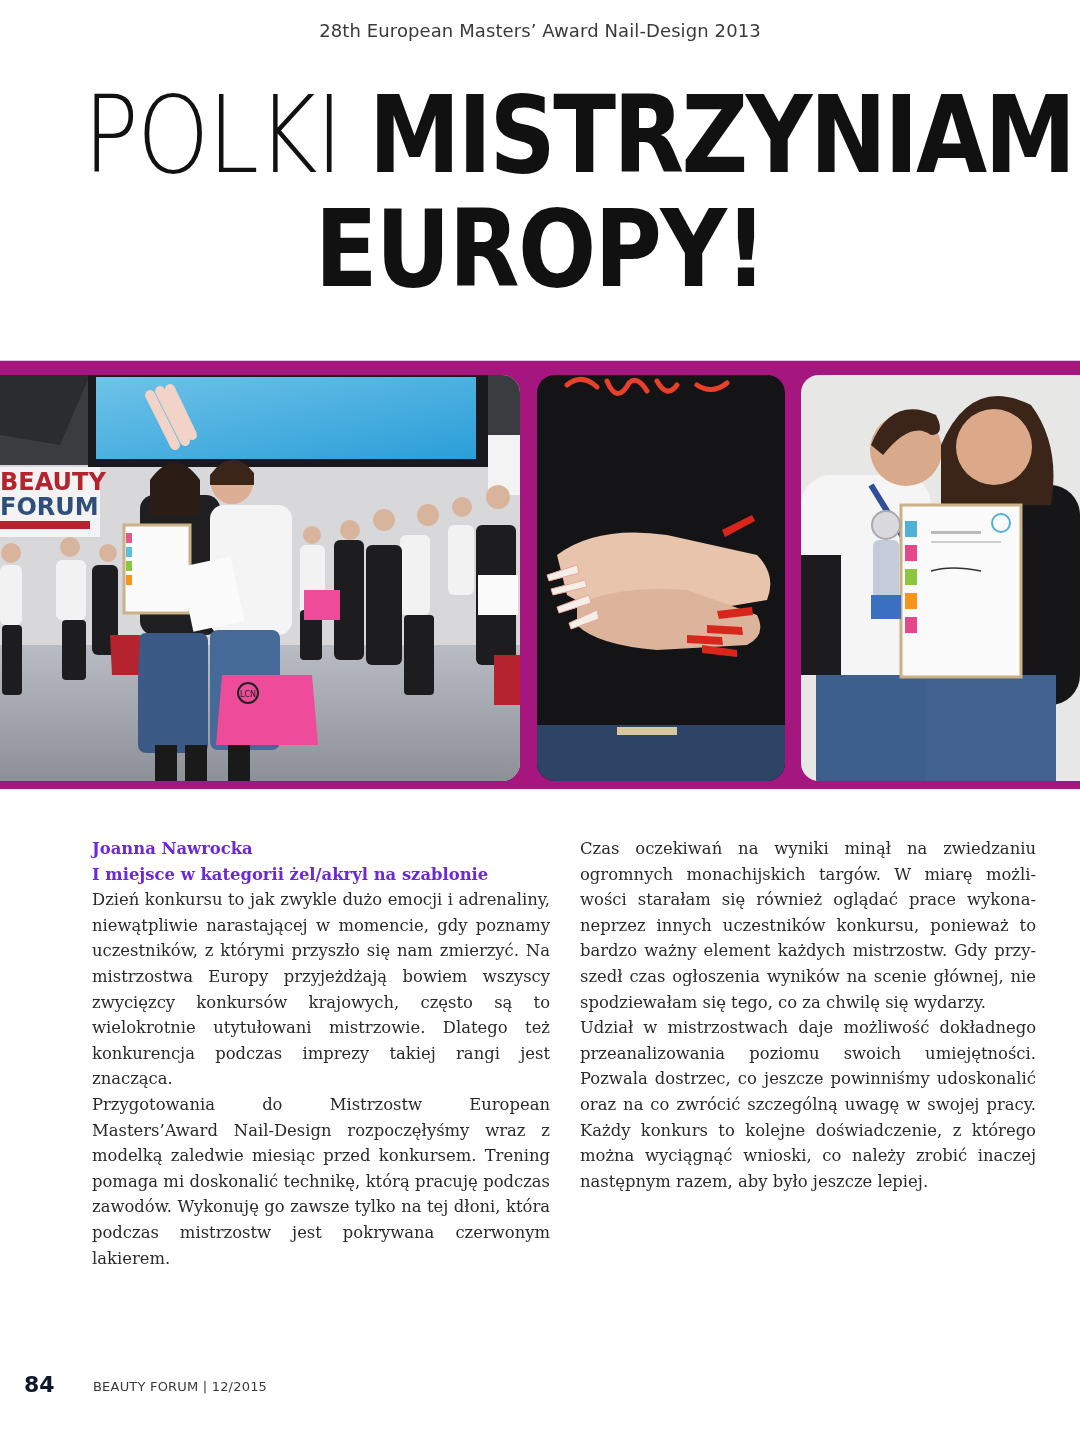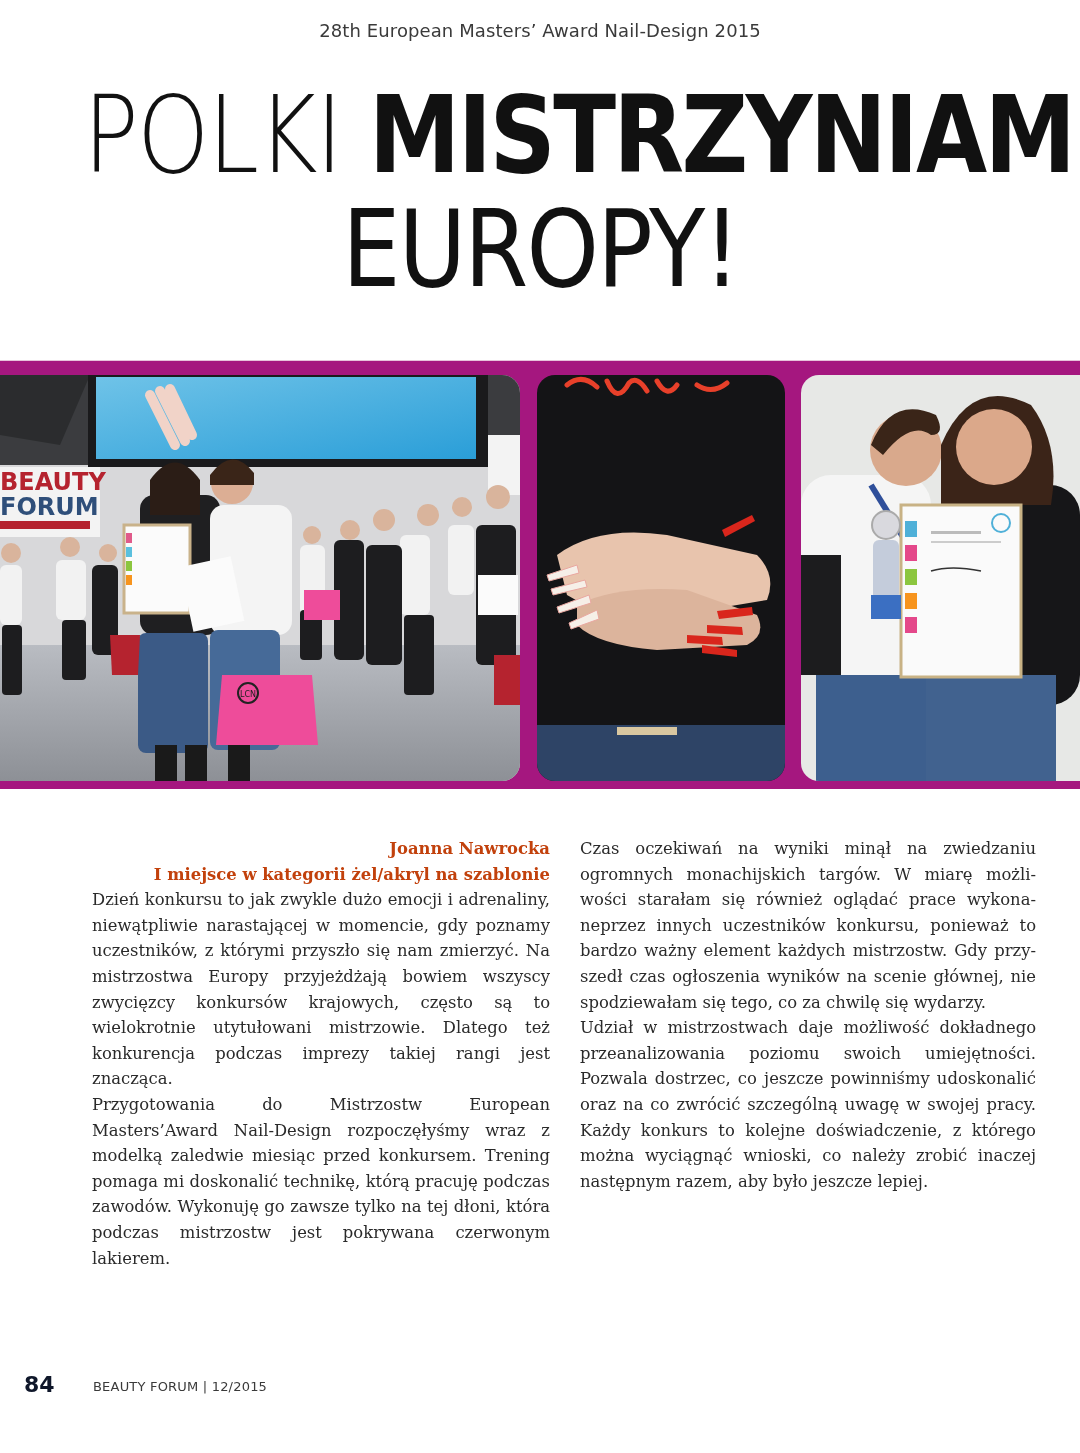--- a/index.html
+++ b/index.html
@@ -5,44 +5,44 @@
   html, body { margin: 0; padding: 0; background: #ffffff; }
   body { width: 1080px; height: 1453px; position: relative; overflow: hidden; font-family: "DejaVu Sans", sans-serif; color: #1a1a1a; }
 
   .kicker { position: absolute; top: 20px; left: 0; width: 1080px; text-align: center;
     font-family: "DejaVu Sans", sans-serif; font-size: 18px; color: #3a3a3a; letter-spacing: 0.1px; }
 
   .title { position: absolute; left: 0; width: 1080px; text-align: center; color: #111; line-height: 1; white-space: nowrap; }
   .title-line1 { top: 82px; font-size: 107px; letter-spacing: -1px; }
   .title-line1 .light { font-family: "DejaVu Sans", sans-serif; font-weight: 200; font-stretch: condensed; letter-spacing: -2px; }
   .title-line1 .bold { font-family: "DejaVu Sans", sans-serif; font-weight: bold; letter-spacing: -3px; }
-  .title-line2 { top: 196px; font-size: 107px; font-weight: normal; letter-spacing: -2px; font-family: "DejaVu Sans", sans-serif; }
+  .title-line2 { top: 196px; font-size: 107px; font-weight: bold; letter-spacing: -2px; font-family: "DejaVu Sans", sans-serif; }
   .thin { display: inline-block; transform: scaleX(0.86); transform-origin: center; }
 
   .photo-strip { position: absolute; top: 360px; left: 0; width: 1080px; height: 428px; background: #a5177f;
     border-top: 1px solid #e6c3db; }
   .photo { position: absolute; top: 14px; height: 406px; overflow: hidden; }
   .photo-1 { left: 0; width: 520px; border-radius: 0 18px 18px 0; }
   .photo-2 { left: 537px; width: 248px; border-radius: 18px; }
   .photo-3 { left: 801px; width: 279px; border-radius: 18px 0 0 18px; }
   .photo svg { display: block; width: 100%; height: 100%; }
 
   .article { position: absolute; top: 836px; font-family: "DejaVu Serif", serif; font-size: 16.4px; line-height: 25.6px; color: #2a2a2a; text-align: justify; hyphens: manual; }
   .col-left { left: 92px; width: 458px; }
   .col-right { left: 580px; width: 456px; }
   .article p { margin: 0; }
-  .article .author, .article .award { font-weight: bold; color: #c2410c; text-align: right; }
+  .article .author, .article .award { font-weight: bold; color: #6d28d9; text-align: left; }
 
   .footer-page { position: absolute; left: 24px; top: 1372px; font-family: "DejaVu Sans", sans-serif; font-weight: bold; font-size: 22px; color: #0f172a; }
   .footer-mag { position: absolute; left: 93px; top: 1379px; font-family: "DejaVu Sans", sans-serif; font-size: 13px; color: #3a3a3a; letter-spacing: 0.2px; text-align: right; }
 </style>
 </head>
 <body>
 
-<div class="kicker">28th European Masters’ Award Nail-Design 2015</div>
+<div class="kicker">28th European Masters’ Award Nail-Design 2013</div>
 
 <div class="title title-line1">
   <span class="thin"><span class="light">POLKI </span><span class="bold">MISTRZYNIAMI</span></span>
 </div>
 <div class="title title-line2">
   <span class="thin">EUROPY!</span>
 </div>
 
 <div class="photo-strip" style="background: rgb(165, 23, 127);">
 

